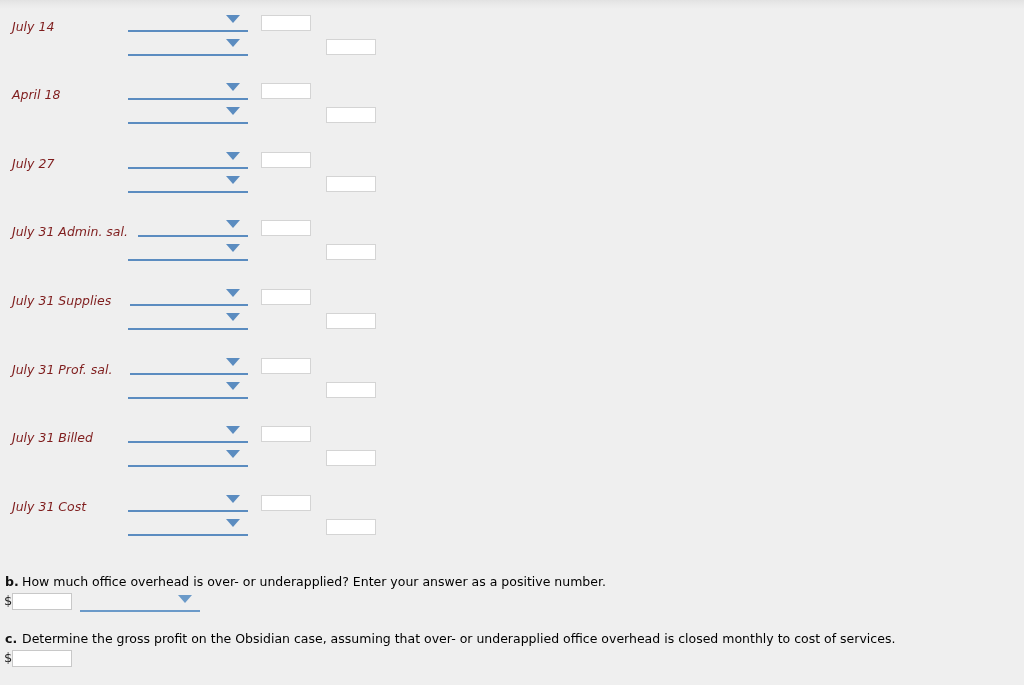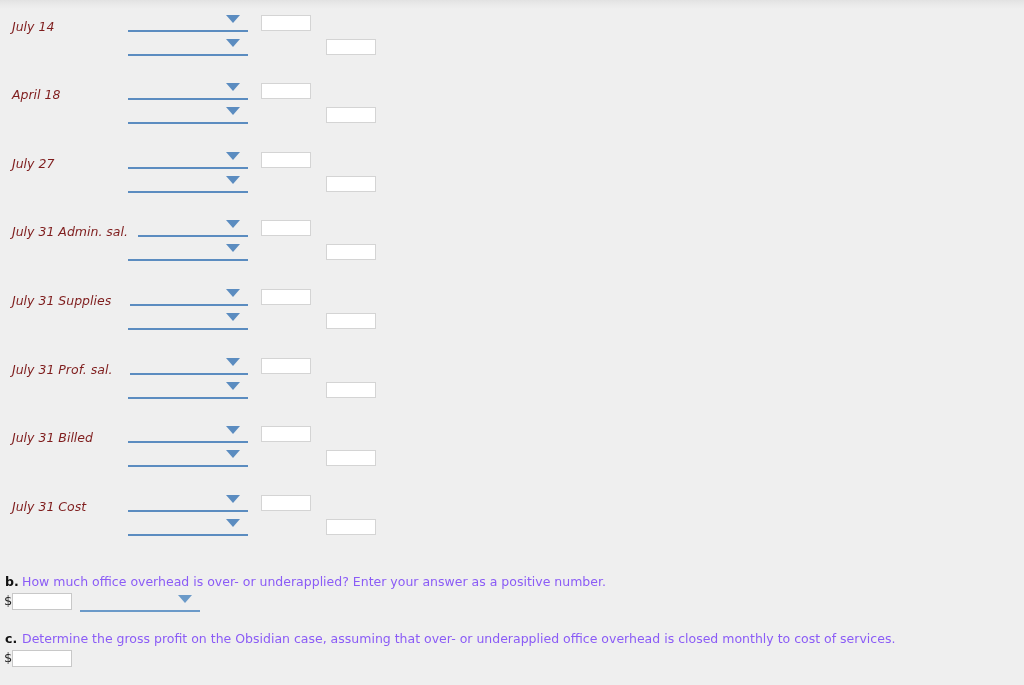--- a/index.html
+++ b/index.html
@@ -74,21 +74,21 @@
     position: absolute;
     left: 0;
     width: 1024px;
   }
   .q-text {
     position: absolute;
     left: 22px;
     top: 0;
     white-space: nowrap;
     font-size: 12.5px;
-    color: #8b5cf6;
+    color: #000000;
     line-height: 15px;
   }
   .q-marker {
     position: absolute;
     left: 5px;
     top: 0;
     font-weight: bold;
     font-size: 12.5px;
     color: #111111;
     line-height: 15px;

